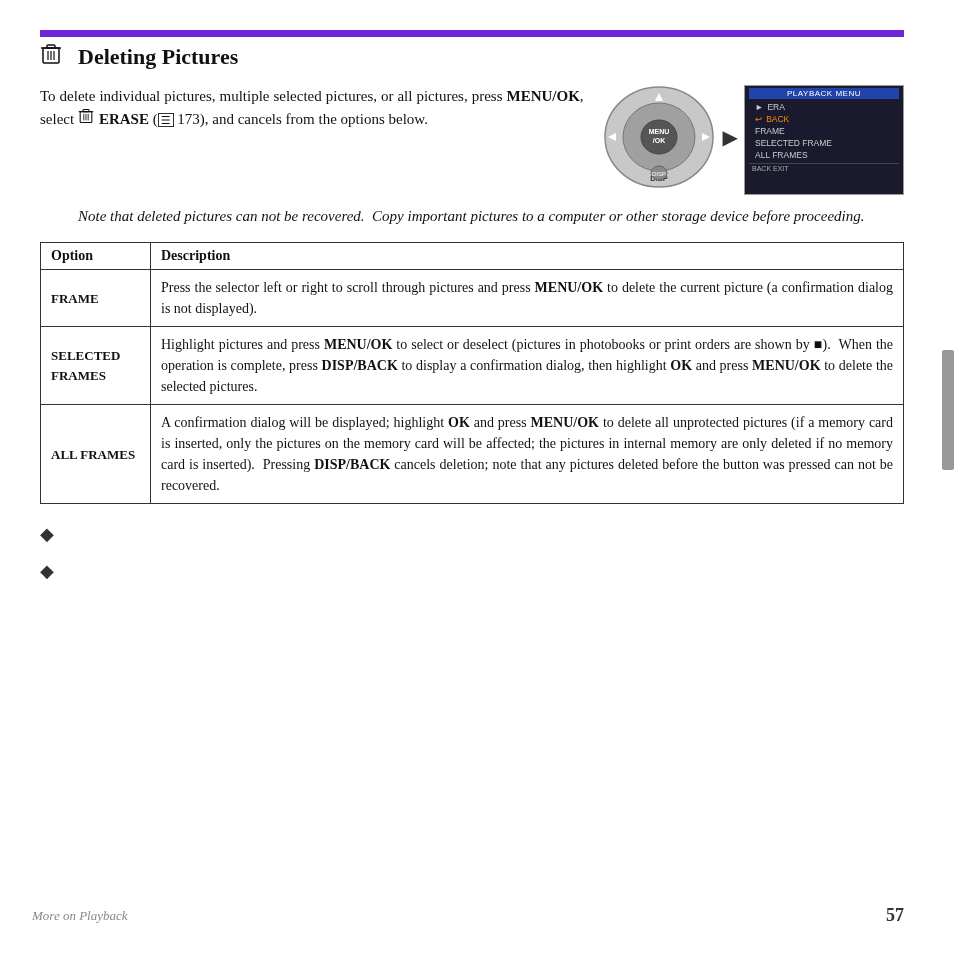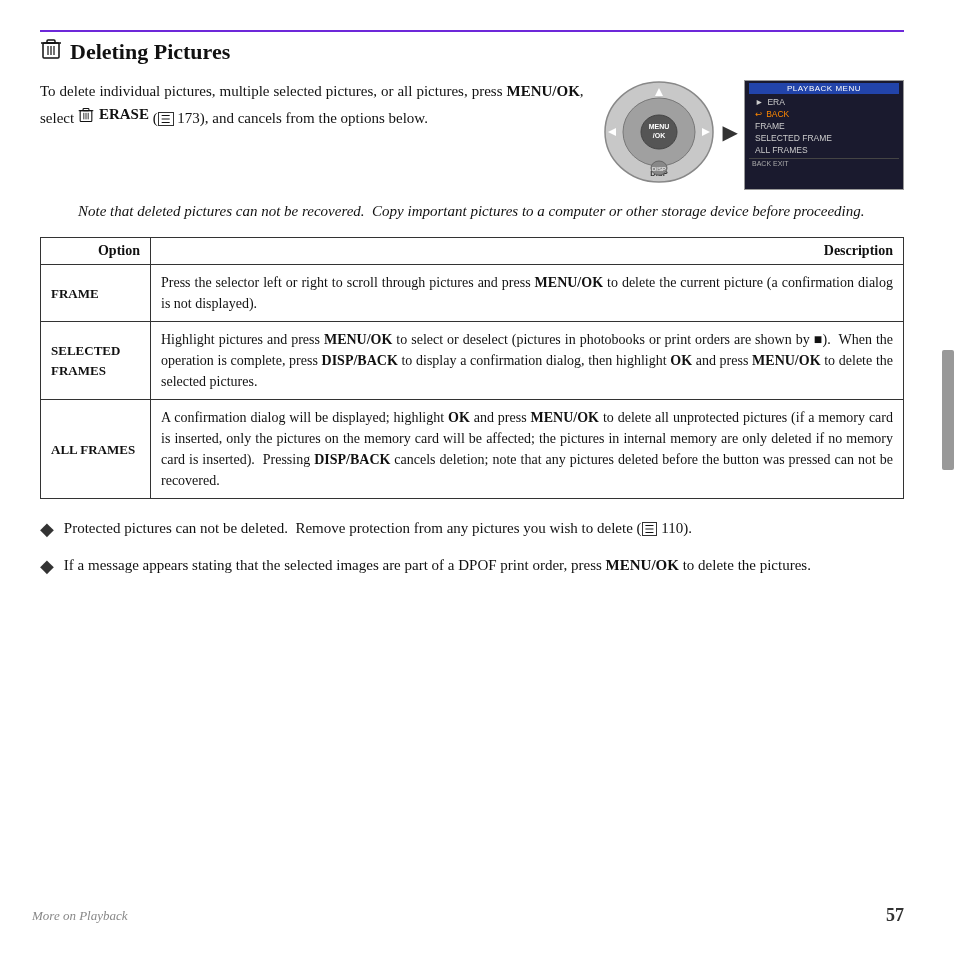--- a/index.html
+++ b/index.html
@@ -12,24 +12,24 @@
       width: 954px;
       min-height: 954px;
       position: relative;
       padding: 30px 50px 40px 40px;
     }
 
     
     .page-title {
       display: flex;
       align-items: center;
-      gap: 8px;
+      gap: 16px;
       font-size: 22px;
       font-weight: bold;
-      border-top: 2px solid #6d28d9;
+      border-top: 7px solid #6d28d9;
       padding-top: 6px;
       margin-bottom: 14px;
     }
 
     
     .intro-section {
       display: flex;
       gap: 18px;
       margin-bottom: 10px;
     }
@@ -106,21 +106,21 @@
     
     .options-table {
       width: 100%;
       border-collapse: collapse;
       margin-bottom: 18px;
       font-size: 14px;
     }
     .options-table th {
       border: 1.5px solid #333;
       padding: 5px 10px;
-      text-align: right;
+      text-align: left;
       font-weight: bold;
       background: #fff;
       font-size: 14px;
     }
     .options-table td {
       border: 1.5px solid #333;
       padding: 7px 10px;
       vertical-align: middle;
       line-height: 1.5;
       text-align: justify;
@@ -182,21 +182,20 @@
       height: 120px;
       background: #999;
       border-radius: 2px;
     }
 
     b { font-weight: bold; }
     i { font-style: italic; }
 
     .erase-icon {
       display: inline-flex;
-      align-items: center;
       gap: 3px;
       font-weight: bold;
     }
     .book-icon {
       font-size: 11px;
       border: 1px solid #333;
       padding: 0 2px;
       font-style: normal;
     }
   </style>
@@ -310,29 +309,23 @@
       <td>
         A confirmation dialog will be displayed; highlight <b>OK</b> and press <b>MENU/OK</b> to delete all unprotected pictures (if a memory card is inserted, only the pictures on the memory card will be affected; the pictures in internal memory are only deleted if no memory card is inserted).&nbsp; Pressing <b>DISP/BACK</b> cancels deletion; note that any pictures deleted before the button was pressed can not be recovered.
       </td>
     </tr>
   </tbody>
 </table>
 
 <div class="notes-section">
   <div class="note-item">
     <span class="diamond-bullet">◆</span>
-    <span>
-      Protected pictures can not be deleted.&nbsp; Remove protection from any pictures you wish to delete (<span class="book-icon">☰</span> 110).
-    </span>
   </div>
   <div class="note-item">
     <span class="diamond-bullet">◆</span>
-    <span>
-      If a message appears stating that the selected images are part of a DPOF print order, press <b>MENU/OK</b> to delete the pictures.
-    </span>
   </div>
 </div>
 
 <div class="sidebar-indicator"></div>
 
 <div class="page-footer">
   <span class="footer-left">More on Playback</span>
   <span class="footer-right">57</span>
 </div>
 

